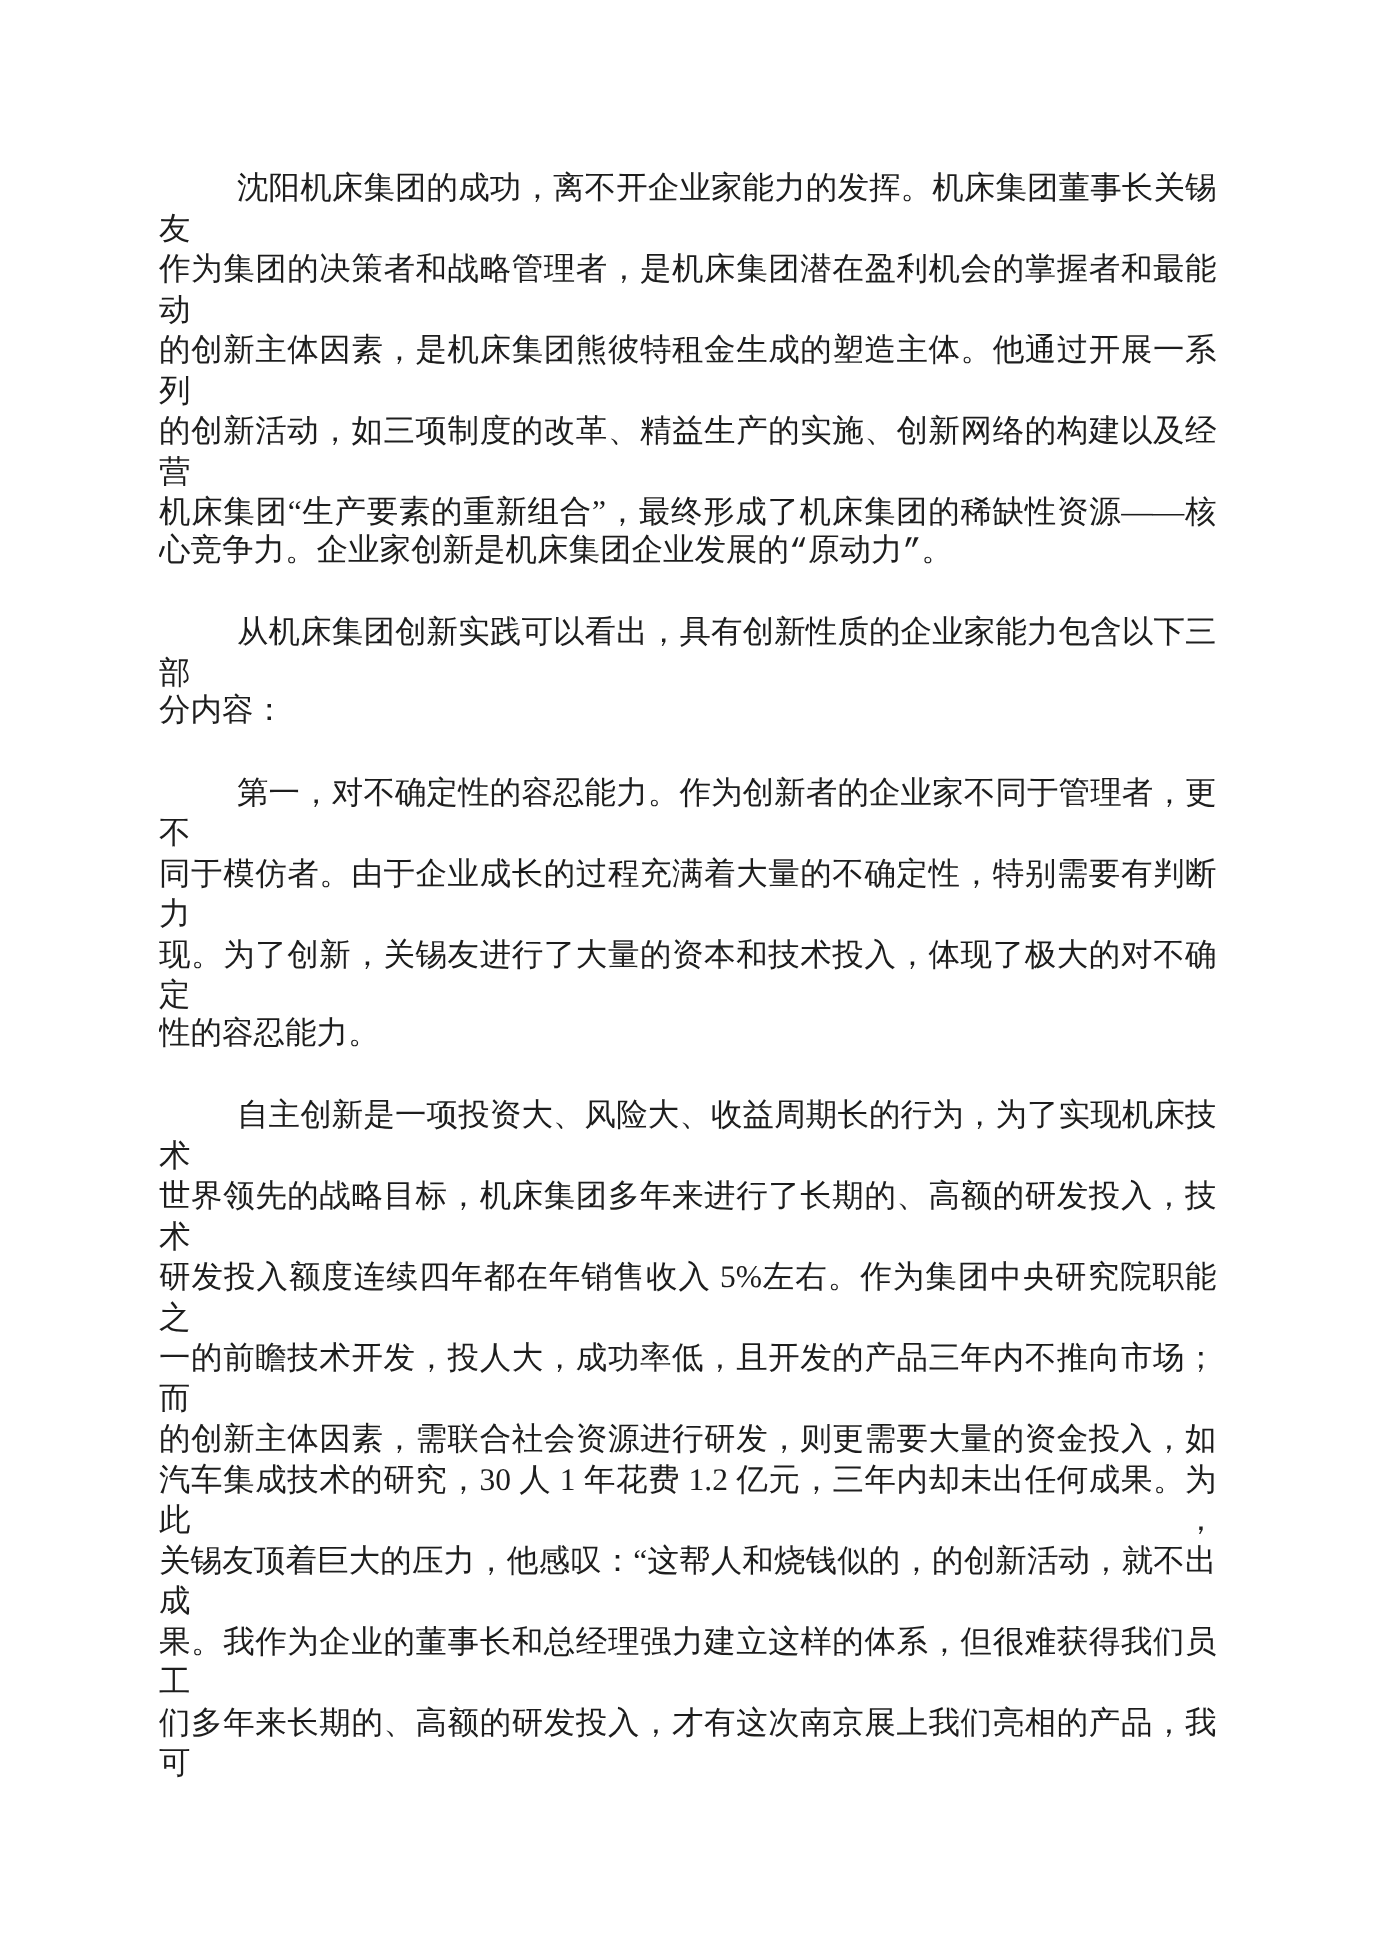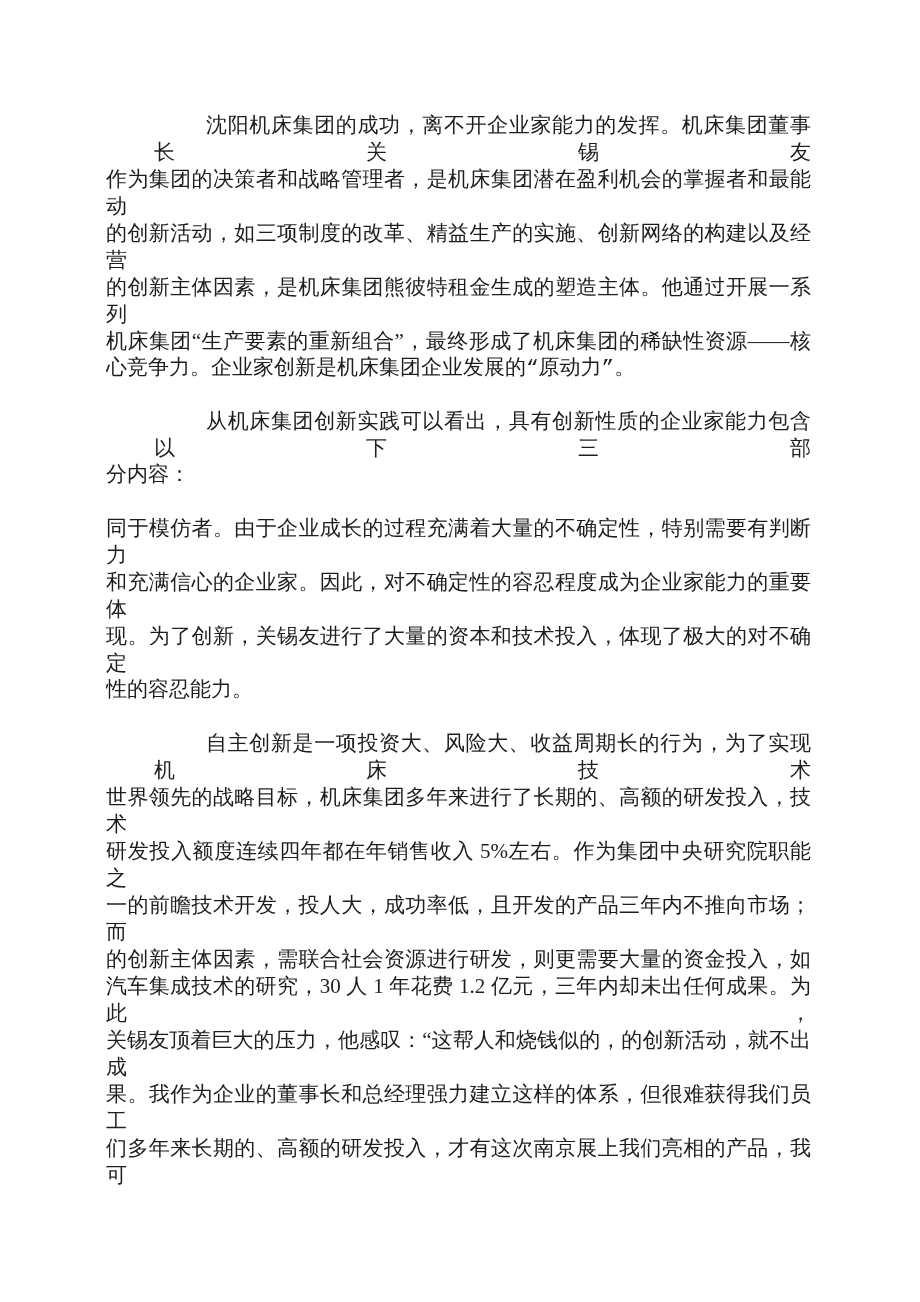--- a/index.html
+++ b/index.html
@@ -26,47 +26,46 @@
     margin: 0 0 26px 0;
   }
   .line {
     text-align: justify;
     text-align-last: justify;
     white-space: normal;
     overflow: hidden;
   }
   .line.first {
     text-indent: 52px;
-    margin-left: 48px;
   }
   .line.last {
     text-align-last: left;
     font-family: Liberation Mono, monospace;
   }
 </style>
 </head>
 <body>
 
 <div class="page">
   <div id="doc">
       <div class="paragraph">
         <div class="line first">沈阳机床集团的成功，离不开企业家能力的发挥。机床集团董事长关锡友</div>
         <div class="line">作为集团的决策者和战略管理者，是机床集团潜在盈利机会的掌握者和最能动</div>
+        <div class="line">的创新主体因素，是机床集团熊彼特租金生成的塑造主体。他通过开展一系列</div>
         <div class="line">的创新活动，如三项制度的改革、精益生产的实施、创新网络的构建以及经营</div>
-        <div class="line">的创新主体因素，是机床集团熊彼特租金生成的塑造主体。他通过开展一系列</div>
         <div class="line">机床集团“生产要素的重新组合”，最终形成了机床集团的稀缺性资源——核</div>
         <div class="line last">心竞争力。企业家创新是机床集团企业发展的“原动力”。</div>
       </div>
       <div class="paragraph">
         <div class="line first">从机床集团创新实践可以看出，具有创新性质的企业家能力包含以下三部</div>
         <div class="line last">分内容：</div>
       </div>
       <div class="paragraph">
+        <div class="line first">第一，对不确定性的容忍能力。作为创新者的企业家不同于管理者，更不</div>
         <div class="line">同于模仿者。由于企业成长的过程充满着大量的不确定性，特别需要有判断力</div>
-        <div class="line">和充满信心的企业家。因此，对不确定性的容忍程度成为企业家能力的重要体</div>
         <div class="line">现。为了创新，关锡友进行了大量的资本和技术投入，体现了极大的对不确定</div>
         <div class="line last">性的容忍能力。</div>
       </div>
       <div class="paragraph">
         <div class="line first">自主创新是一项投资大、风险大、收益周期长的行为，为了实现机床技术</div>
         <div class="line">世界领先的战略目标，机床集团多年来进行了长期的、高额的研发投入，技术</div>
         <div class="line">研发投入额度连续四年都在年销售收入 5%左右。作为集团中央研究院职能之</div>
         <div class="line">一的前瞻技术开发，投人大，成功率低，且开发的产品三年内不推向市场；而</div>
         <div class="line">的创新主体因素，需联合社会资源进行研发，则更需要大量的资金投入，如</div>
         <div class="line">汽车集成技术的研究，30 人 1 年花费 1.2 亿元，三年内却未出任何成果。为此，</div>

